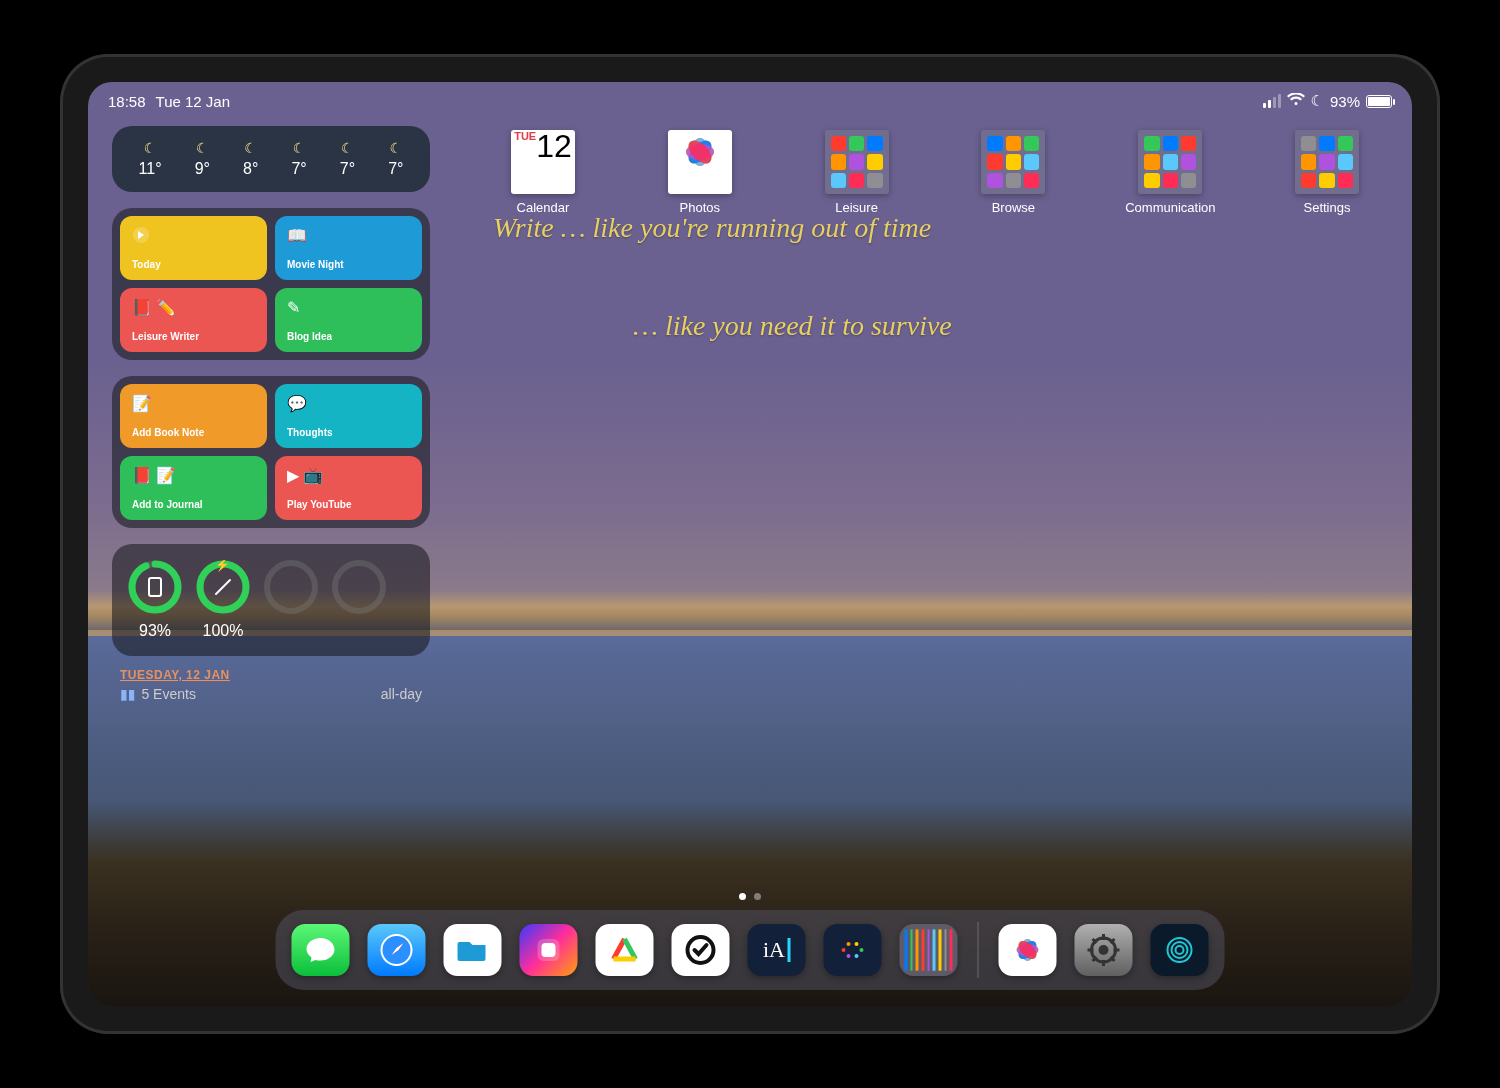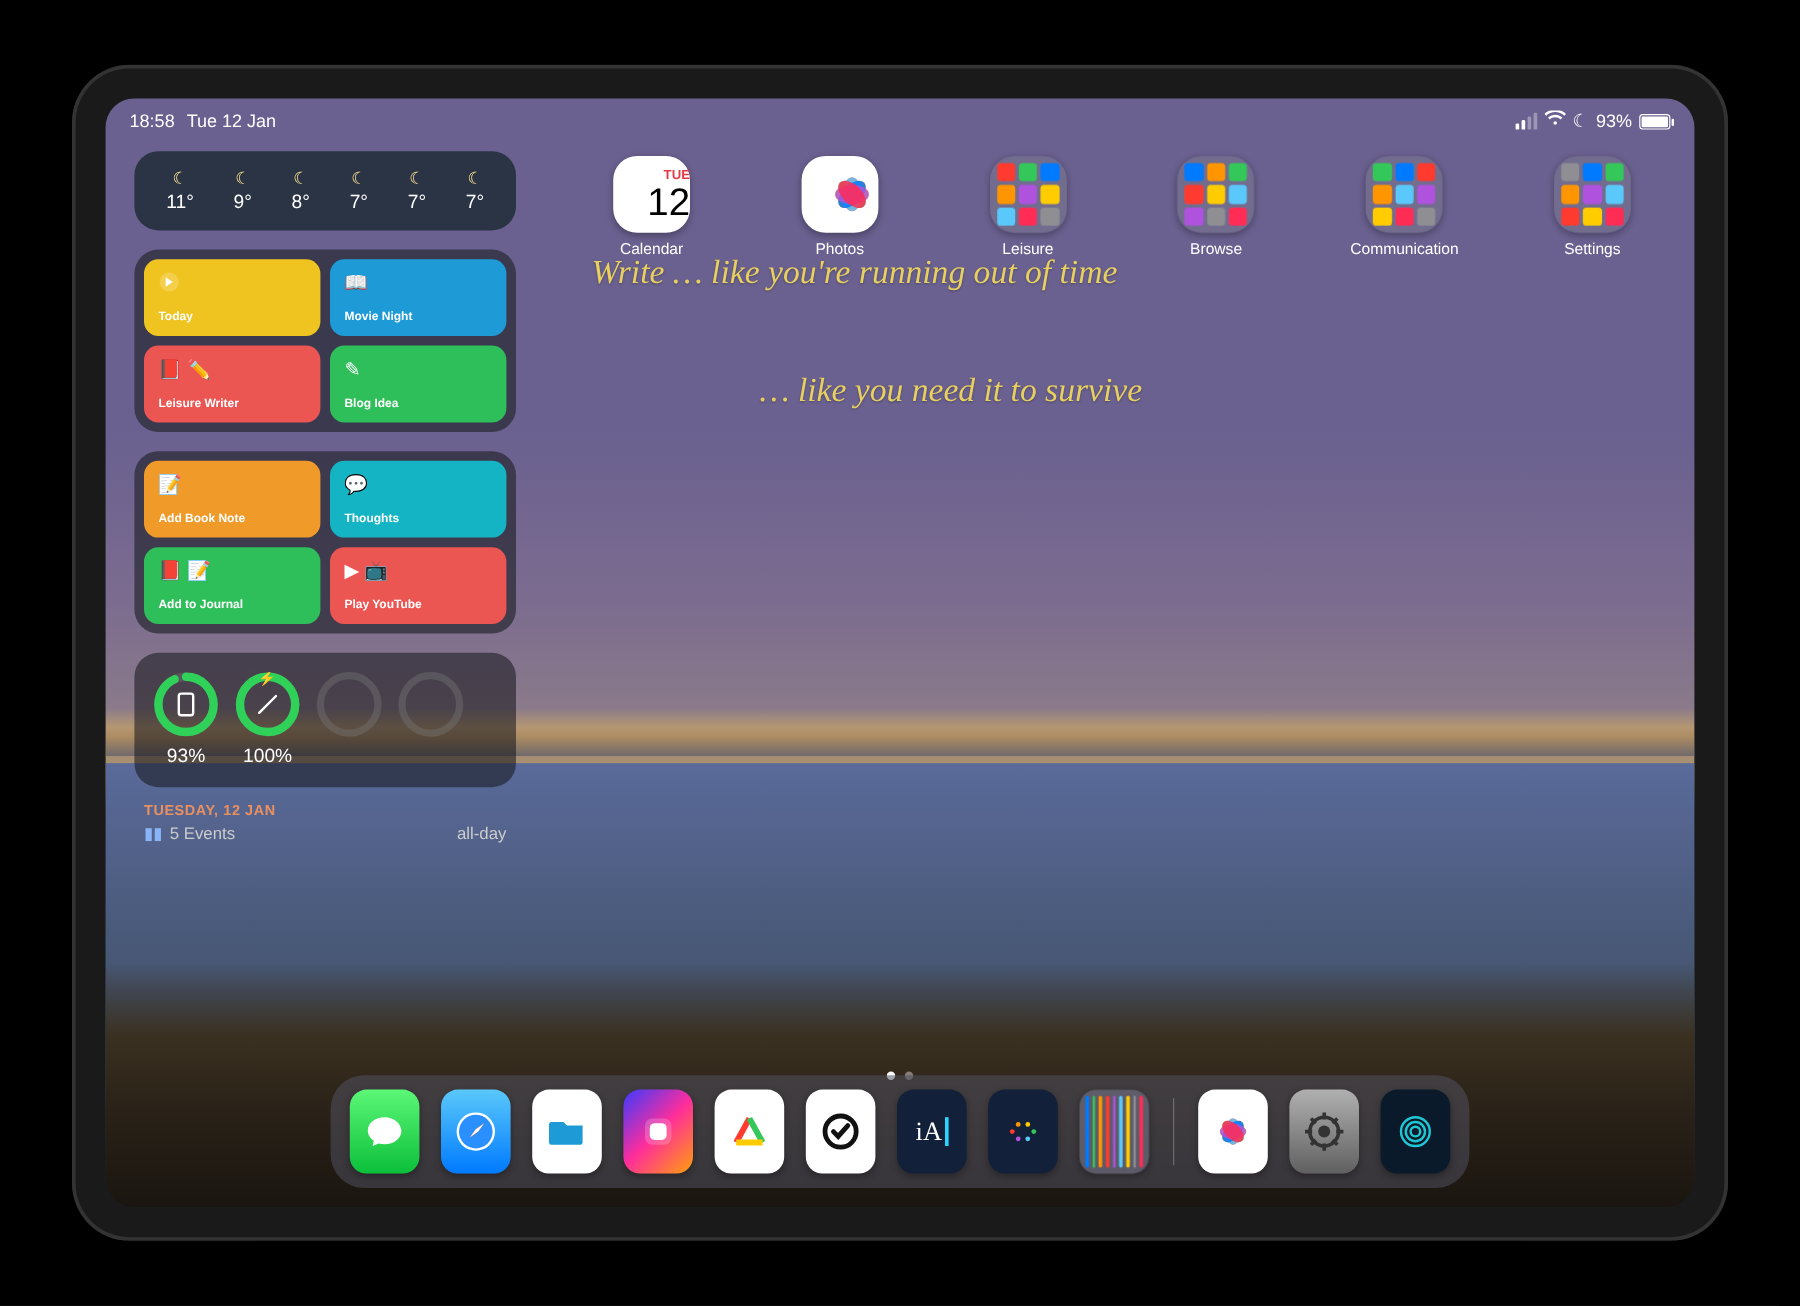--- a/index.html
+++ b/index.html
@@ -134,20 +134,21 @@
     border: 6px solid rgba(120,120,120,0.4);
     margin-bottom:8px;
   }
 
   .cal-peek {
     color: #e89060;
     font-size: 12px;
     font-weight: 600;
     letter-spacing: 0.5px;
     padding: 4px 8px 0 8px;
+    text-decoration: underline;
   }
   .cal-peek-row {
     display:flex; justify-content:space-between;
     color:#ccc; font-size:14px; padding:4px 8px 0 8px;
   }
 
   
   .app-row {
     position:absolute;
     top: 48px;
@@ -157,28 +158,28 @@
     justify-content: space-between;
   }
   .app {
     text-align:center;
     color:#fff;
     font-size:13px;
     width: 90px;
   }
   .app-icon {
     width: 64px; height: 64px;
-    border-radius: 20px;
+    border-radius: 3px;
     margin: 0 auto 6px auto;
     background:#fff;
     display:flex;
-    align-items:flex-end;
+    align-items:flex-start;
     justify-content:center;
     font-size:11px;
-    flex-direction:column;
+    flex-direction:row;
     box-shadow: 0 2px 6px rgba(0,0,0,0.3);
     position:relative;
   }
   .cal-icon .cal-day { color:#e63946; font-size:11px; font-weight:600;}
   .cal-icon .cal-num { color:#000; font-size:32px; font-weight:400; line-height:1;}
   .photos-icon {
     background:#fff;
   }
   .folder {
     background: rgba(120,120,140,0.55);
@@ -217,21 +218,21 @@
     display:flex;
     gap: 18px;
     align-items:center;
   }
   .dock .divider {
     width:1px; height:56px;
     background: rgba(255,255,255,0.25);
     margin: 0 2px;
   }
   .dock-app {
-    width:58px; height:70px;
+    width:58px; height:52px;
     border-radius:14px;
     display:flex;
     align-items:center;
     justify-content:center;
     font-size:26px;
     color:#fff;
     box-shadow: 0 2px 6px rgba(0,0,0,0.3);
   }
 
   

